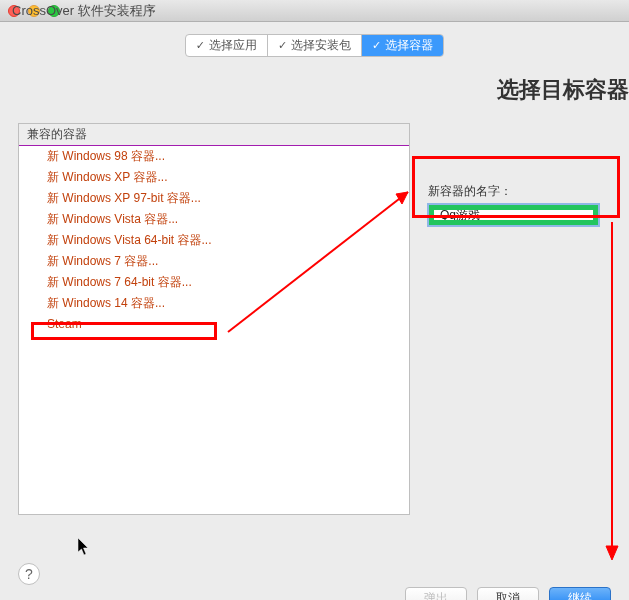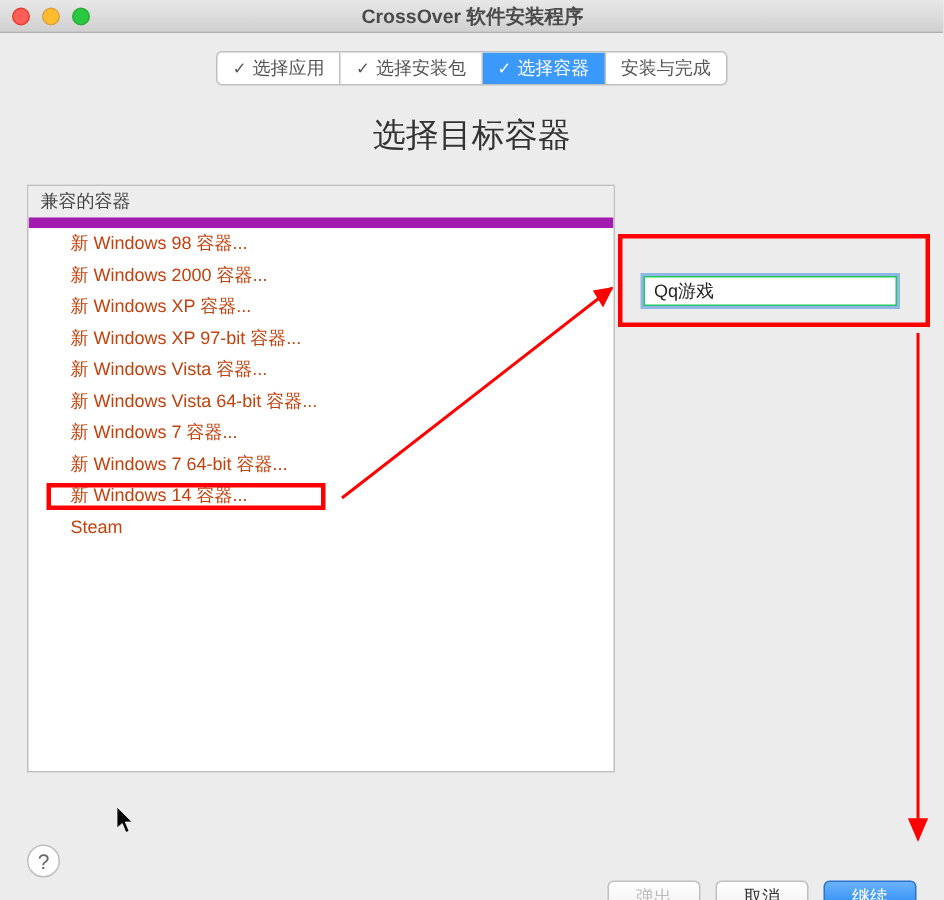--- a/index.html
+++ b/index.html
@@ -21,26 +21,24 @@
       padding: 0 8px;
       position: relative;
     }
     .traffic-lights { display: flex; gap: 8px; }
     .tl { width: 12px; height: 12px; border-radius: 50%; }
     .tl.red { background: #ff5f57; border: 0.5px solid #e33e32; }
     .tl.yellow { background: #ffbd2e; border: 0.5px solid #e09e3e; }
     .tl.green { background: #28c940; border: 0.5px solid #2aab38; }
     .window-title {
       position: absolute;
-      left: 1px; right: 0;
-      text-align: center;
+      left: 12px; right: 0;
       font-size: 13px;
       color: #4a4a4a;
       pointer-events: none;
-      font-weight: bold;
     }
     .steps-bar {
       display: flex;
       justify-content: center;
       padding: 12px 0 18px;
     }
     .steps {
       display: flex;
       border: 1px solid #bfbfbf;
       border-radius: 4px;
@@ -56,40 +54,40 @@
       align-items: center;
       gap: 4px;
     }
     .step:last-child { border-right: none; }
     .step.active {
       background: #3b99fc;
       color: #fff;
     }
     .check { font-size: 11px; }
     .main-heading {
-      text-align: center;
+      text-align: right;
       font-size: 22px;
-      font-weight: 400;
+      font-weight: 700;
       color: #333;
       margin-bottom: 18px;
     }
     .content { display: flex; padding: 0 18px; }
     .list-panel {
       width: 392px;
       height: 392px;
       background: #fff;
       border: 1px solid #bfbfbf;
       overflow: auto;
     }
     .list-header {
       background: #ededed;
       padding: 2px 8px;
       font-size: 12px;
       color: #444;
-      border-bottom: 7px solid #a21caf;
+      border-bottom: 1px solid #a21caf;
     }
     .list-item {
       padding: 2px 8px 2px 28px;
       font-size: 12px;
       color: #c2410c;
       line-height: 17px;
       cursor: default;
     }
     .list-item.selected { background: #dcdcdc; }
     .right-panel {
@@ -98,21 +96,21 @@
       position: relative;
     }
     .field-label {
       font-size: 12px;
       color: #333;
       margin-bottom: 4px;
     }
     .text-input {
       width: 171px;
       height: 22px;
-      border: 2px solid #22c55e;
+      border: 6px solid #22c55e;
       background: #fff;
       padding: 2px 6px;
       font-size: 12px;
       color: #222;
       outline: 2px solid #8fb7e6;
       outline-offset: -1px;
     }
     
     .annot-box {
       position: absolute;
@@ -197,45 +195,42 @@
       <span>选择应用</span>
     </div>
     <div class="step">
       <span class="check">✓</span>
       <span>选择安装包</span>
     </div>
     <div class="step active">
       <span class="check">✓</span>
       <span>选择容器</span>
     </div>
-    <div class="step">
-      <span>安装与完成</span>
-    </div>
   </div>
 </div>
 
 <div class="main-heading">选择目标容器</div>
 
 <div class="content">
   <div class="list-panel">
     <div class="list-header">兼容的容器</div>
     <div id="list-body">
         <div class="list-item">新 Windows 98 容器...</div>
-        <div class="list-item">新 Windows 2000 容器...</div>
         <div class="list-item">新 Windows XP 容器...</div>
         <div class="list-item">新 Windows XP 97-bit 容器...</div>
         <div class="list-item">新 Windows Vista 容器...</div>
         <div class="list-item">新 Windows Vista 64-bit 容器...</div>
         <div class="list-item">新 Windows 7 容器...</div>
         <div class="list-item">新 Windows 7 64-bit 容器...</div>
         <div class="list-item">新 Windows 14 容器...</div>
         <div class="list-item">Steam</div>
       </div>
   </div>
   <div class="right-panel">
+    <div class="field-label">新容器的名字：</div>
     <input class="text-input" type="text" value="Qq游戏" style="">
   </div>
 </div>
 
 <div class="annot-box a1"></div>
 <div class="annot-box a2"></div>
 <svg class="arrow" style="left:218px; top:182px;" width="200" height="160">
   <line x1="10" y1="150" x2="190" y2="10" stroke="#ff0000" stroke-width="2"></line>
   <polygon points="190,10 178,12 184,22"></polygon>
 </svg>

